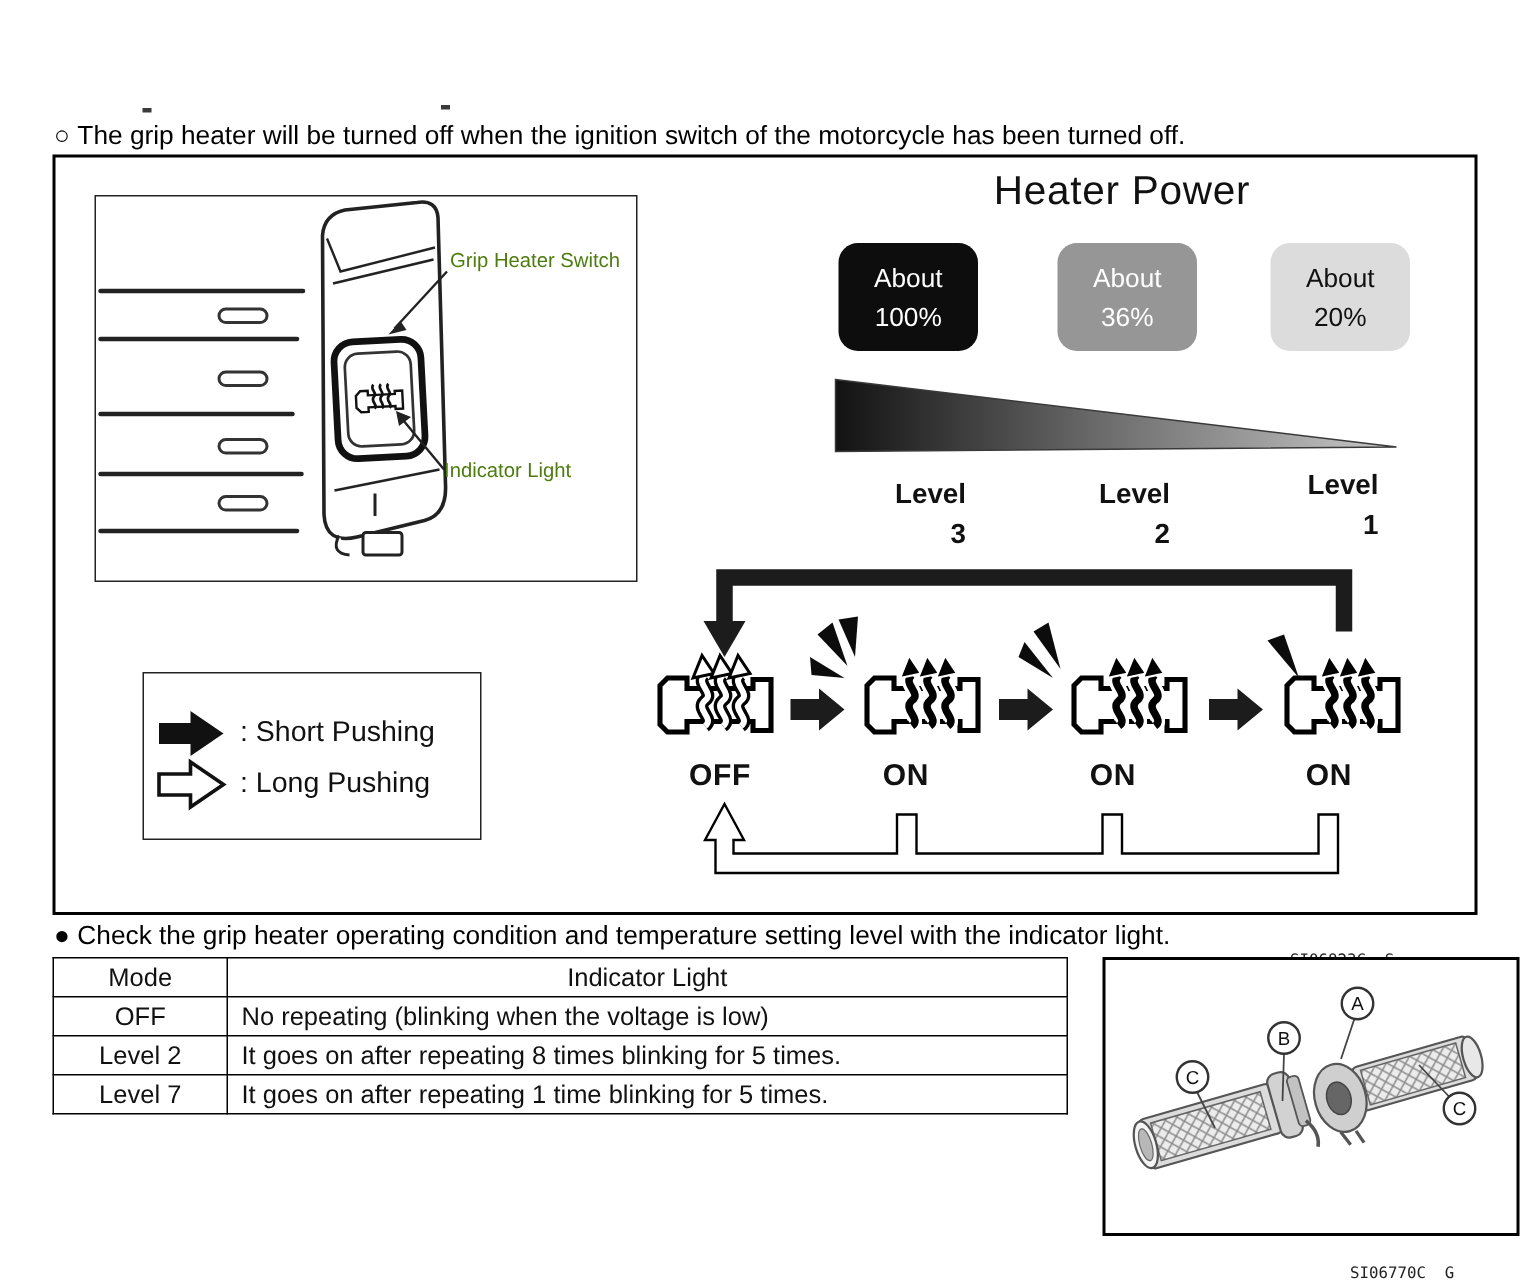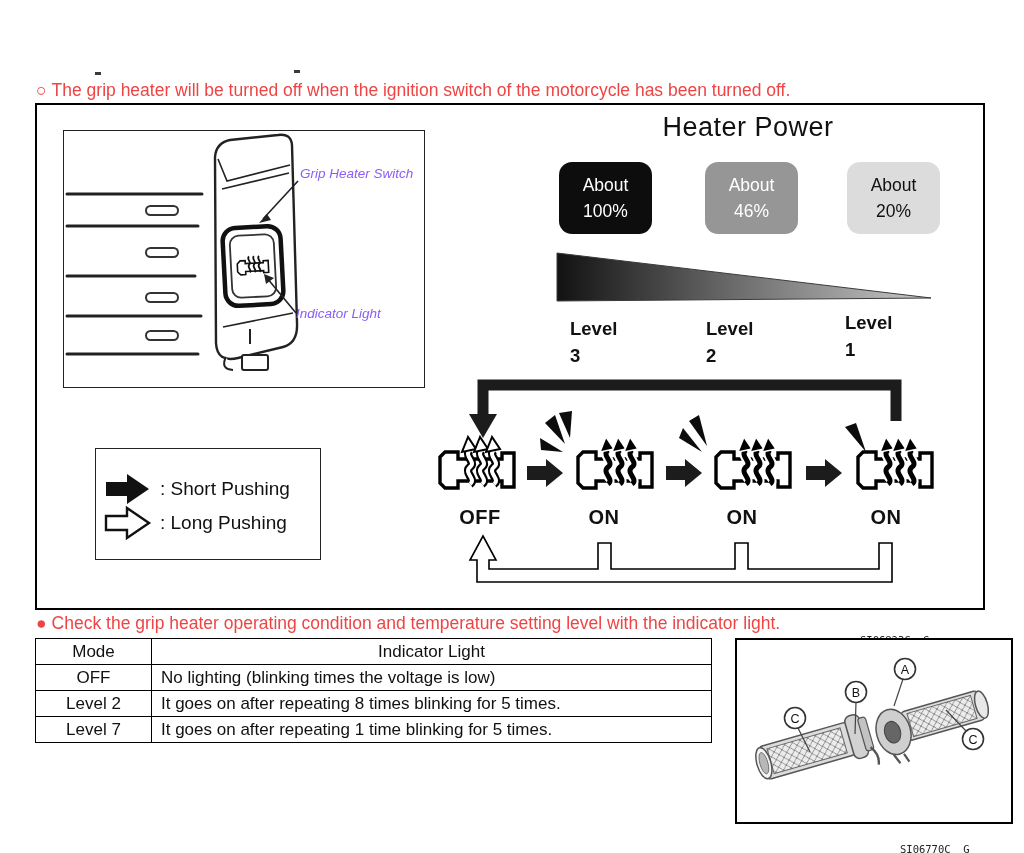--- a/index.html
+++ b/index.html
@@ -1,37 +1,37 @@
 <!DOCTYPE html>
 <html><head>
 <meta charset="utf-8">
 <style>
   html,body{margin:0;padding:0;background:#fff;}
   #page{position:relative;width:1024px;height:853px;background:#ffffff;
         font-family:"Liberation Sans", sans-serif;color:#111;overflow:hidden;}
   .abs{position:absolute;}
   
-  .doc-line{font-size:17.5px;color:#ef4444;white-space:nowrap;}
+  .doc-line{font-size:17.5px;color:#000000;white-space:nowrap;}
   .doc-line .bullet{margin-right:5px;}
   .artifact{background:#3a3a3a;}
   
   .frame{border:2px solid #000;background:#fff;}
   .thin-frame{border:1.6px solid #222;background:#fff;}
   
   #heater-power-title{width:380px;text-align:center;font-size:27px;font-weight:normal;letter-spacing:.5px;}
   .pbox{width:93px;height:72px;border-radius:13px;display:flex;flex-direction:column;
         align-items:center;justify-content:center;font-size:17.5px;line-height:1.5;}
   .pbox-black{background:#0d0d0d;color:#fff;}
   .pbox-gray{background:#969696;color:#fff;}
   .pbox-light{background:#dcdcdc;color:#111;}
-  .lvl{width:74px;text-align:left;font-weight:bold;font-size:18.5px;line-height:1.45;}
+  .lvl{width:74px;text-align:right;font-weight:bold;font-size:18.5px;line-height:1.45;}
   .state{width:84px;text-align:center;font-weight:bold;font-size:20px;letter-spacing:.5px;}
   .fig-code{font-family:"DejaVu Sans Mono", monospace;font-size:10.5px;color:#222;white-space:pre;}
   
-  .dg-label{font-size:13.5px;color:#8b5cf6;white-space:nowrap;font-style:italic;}
+  .dg-label{font-size:13.5px;color:#4d7c0f;white-space:nowrap;}
   
   .legend-text{font-size:19px;color:#111;white-space:nowrap;}
   
   #mode-table{border-collapse:collapse;table-layout:fixed;width:676px;background:#fff;}
   #mode-table td{border:1.8px solid #000;height:25px;font-size:17px;padding:0;overflow:hidden;white-space:nowrap;}
   #mode-table td.c{text-align:center;}
   #mode-table td.l{text-align:left;padding-left:9px;}
   
   .gbody{fill:#fff;stroke:#000;stroke-width:3.4;stroke-linejoin:miter;}
   .grip .wc{stroke:#fff;stroke-width:9.5;fill:none;}
@@ -113,21 +113,21 @@
   <div class="abs dg-label" style="left:296px;top:306px;">Indicator Light</div>
 
   <div class="abs" id="heater-power-title" style="left:558px;top:112px;">Heater Power</div>
 
   <div class="abs pbox pbox-black" style="left:559px;top:162px;">
     <div>About</div>
     <div>100%</div>
   </div>
   <div class="abs pbox pbox-gray" style="left:705px;top:162px;">
     <div>About</div>
-    <div>46%</div>
+    <div>36%</div>
   </div>
   <div class="abs pbox pbox-light" style="left:847px;top:162px;">
     <div>About</div>
     <div>20%</div>
   </div>
 
   <svg class="abs" style="left:556px;top:250px;" width="378" height="54" viewBox="0 0 378 54">
     <defs>
       <linearGradient id="wgrad" x1="0" y1="0" x2="1" y2="0">
         <stop offset="0" stop-color="#121212"></stop>
@@ -282,21 +282,21 @@
         <col style="width:116px">
         <col style="width:560px">
       </colgroup>
     <tbody>
       <tr>
         <td class="c">Mode</td>
         <td class="c">Indicator Light</td>
       </tr>
       <tr>
         <td class="c">OFF</td>
-        <td class="l">No lighting (blinking times the voltage is low)</td>
+        <td class="l">No repeating (blinking when the voltage is low)</td>
       </tr>
       <tr>
         <td class="c">Level 2</td>
         <td class="l">It goes on after repeating 8 times blinking for 5 times.</td>
       </tr>
       <tr>
         <td class="c">Level 7</td>
         <td class="l">It goes on after repeating 1 time blinking for 5 times.</td>
       </tr>
     </tbody>

